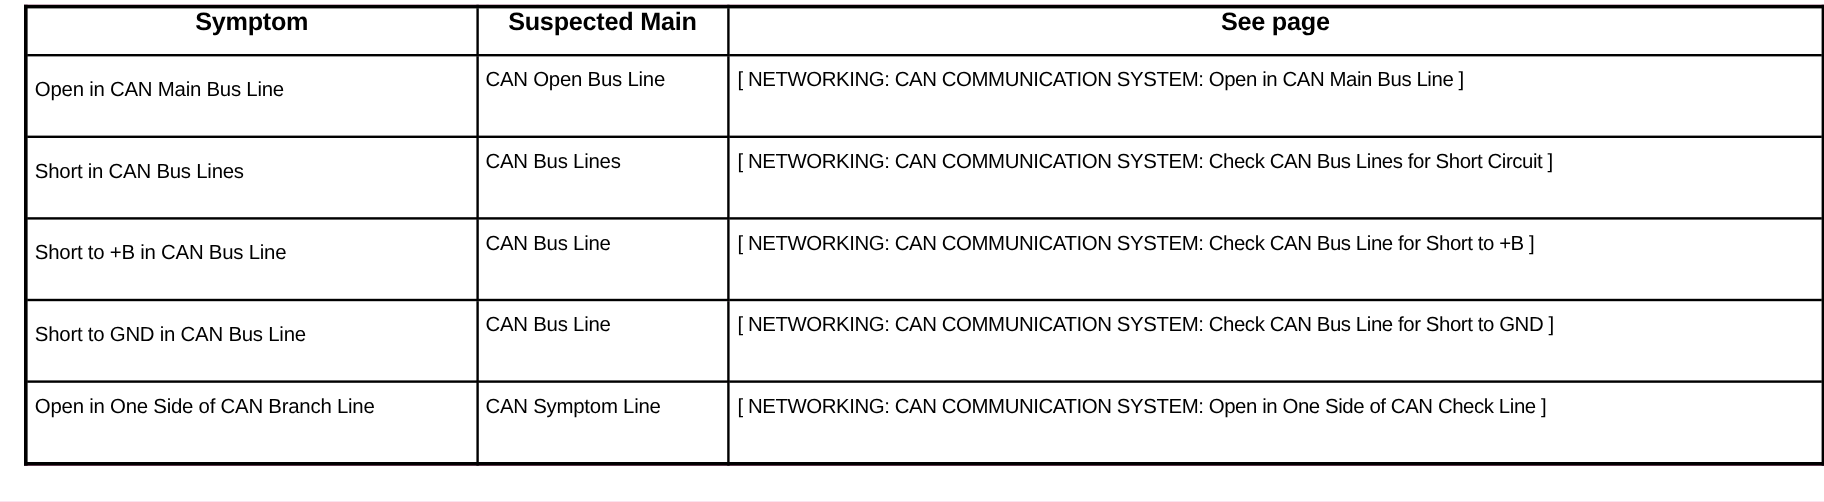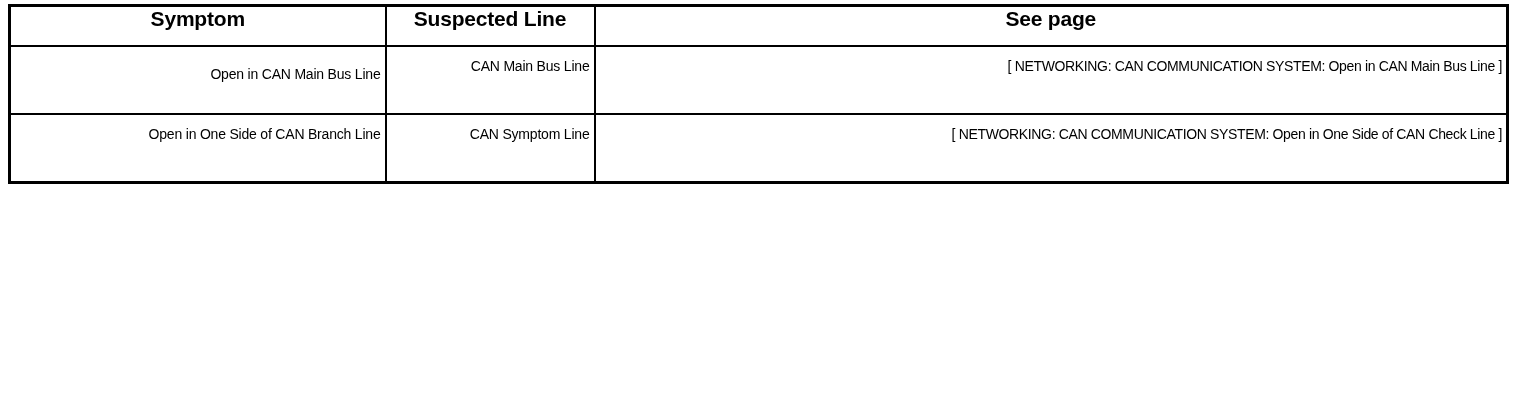--- a/index.html
+++ b/index.html
@@ -17,21 +17,21 @@
 
   .page {
     position: relative;
     width: 1520px;
     height: 418px;
     box-sizing: border-box;
   }
 
   table.dtc-table {
     position: absolute;
-    left: 8px;
+    left: 20px;
     top: 4px;
     width: 1498px;
     border-collapse: collapse;
     table-layout: fixed;
     border: 3px solid #000000;
     background: #ec4899;
   }
 
   table.dtc-table col.col-symptom   { width: 376px; }
   table.dtc-table col.col-area      { width: 209px; }
@@ -59,79 +59,111 @@
     text-align: center;
     padding: 0 4px;
     white-space: nowrap;
   }
 
   
   .body-row td {
     height: 66px;
   }
   .cell-text {
-    font-size: 14px;
+    font-size: 17px;
     font-weight: normal;
     line-height: 27px;
     letter-spacing: -0.2px;
     padding: 6px 4px 0 6px;
-    text-align: right;
   }
   .cell-text.bold {
     font-weight: normal;
     letter-spacing: -0.35px;
     padding-left: 7px;
   }
 
   
   .col1-single .cell-text { padding-top: 14px; }
-  .col1-multi  .cell-text { padding-top: 6px; margin-left: 18px; }
+  .col1-multi  .cell-text { padding-top: 6px; }
 </style>
 </head>
 <body>
 
 <div class="page">
 
   <table class="dtc-table">
     <colgroup>
       <col class="col-symptom">
       <col class="col-area">
       <col class="col-seepage">
     </colgroup>
 
     <thead>
       <tr class="hdr-row">
         <th>
           <div class="hdr-cell">Symptom</div>
         </th>
         <th>
-          <div class="hdr-cell">Suspected Line</div>
+          <div class="hdr-cell">Suspected Main</div>
         </th>
         <th>
           <div class="hdr-cell">See page</div>
         </th>
       </tr>
     </thead>
 
     <tbody>
 
       <tr class="body-row">
         <td class="col1-single">
           <div class="cell-text">Open in CAN Main Bus Line</div>
         </td>
         <td>
-          <div class="cell-text">CAN Main Bus Line</div>
+          <div class="cell-text">CAN Open Bus Line</div>
         </td>
         <td>
           <div class="cell-text bold">[ NETWORKING: CAN COMMUNICATION SYSTEM: Open in CAN Main Bus Line ]</div>
         </td>
       </tr>
 
+      <tr class="body-row">
+        <td class="col1-single">
+          <div class="cell-text">Short in CAN Bus Lines</div>
+        </td>
+        <td>
+          <div class="cell-text">CAN Bus Lines</div>
+        </td>
+        <td>
+          <div class="cell-text bold">[ NETWORKING: CAN COMMUNICATION SYSTEM: Check CAN Bus Lines for Short Circuit ]</div>
+        </td>
+      </tr>
 
+      <tr class="body-row">
+        <td class="col1-single">
+          <div class="cell-text">Short to +B in CAN Bus Line</div>
+        </td>
+        <td>
+          <div class="cell-text">CAN Bus Line</div>
+        </td>
+        <td>
+          <div class="cell-text bold">[ NETWORKING: CAN COMMUNICATION SYSTEM: Check CAN Bus Line for Short to +B ]</div>
+        </td>
+      </tr>
 
+      <tr class="body-row">
+        <td class="col1-single">
+          <div class="cell-text">Short to GND in CAN Bus Line</div>
+        </td>
+        <td>
+          <div class="cell-text">CAN Bus Line</div>
+        </td>
+        <td>
+          <div class="cell-text bold">[ NETWORKING: CAN COMMUNICATION SYSTEM: Check CAN Bus Line for Short to GND ]</div>
+        </td>
+      </tr>
 
       <tr class="body-row">
         <td class="col1-multi">
           <div class="cell-text">Open in One Side of CAN Branch Line</div>
         </td>
         <td>
           <div class="cell-text">CAN Symptom Line</div>
         </td>
         <td>
           <div class="cell-text bold">[ NETWORKING: CAN COMMUNICATION SYSTEM: Open in One Side of CAN Check Line ]</div>

